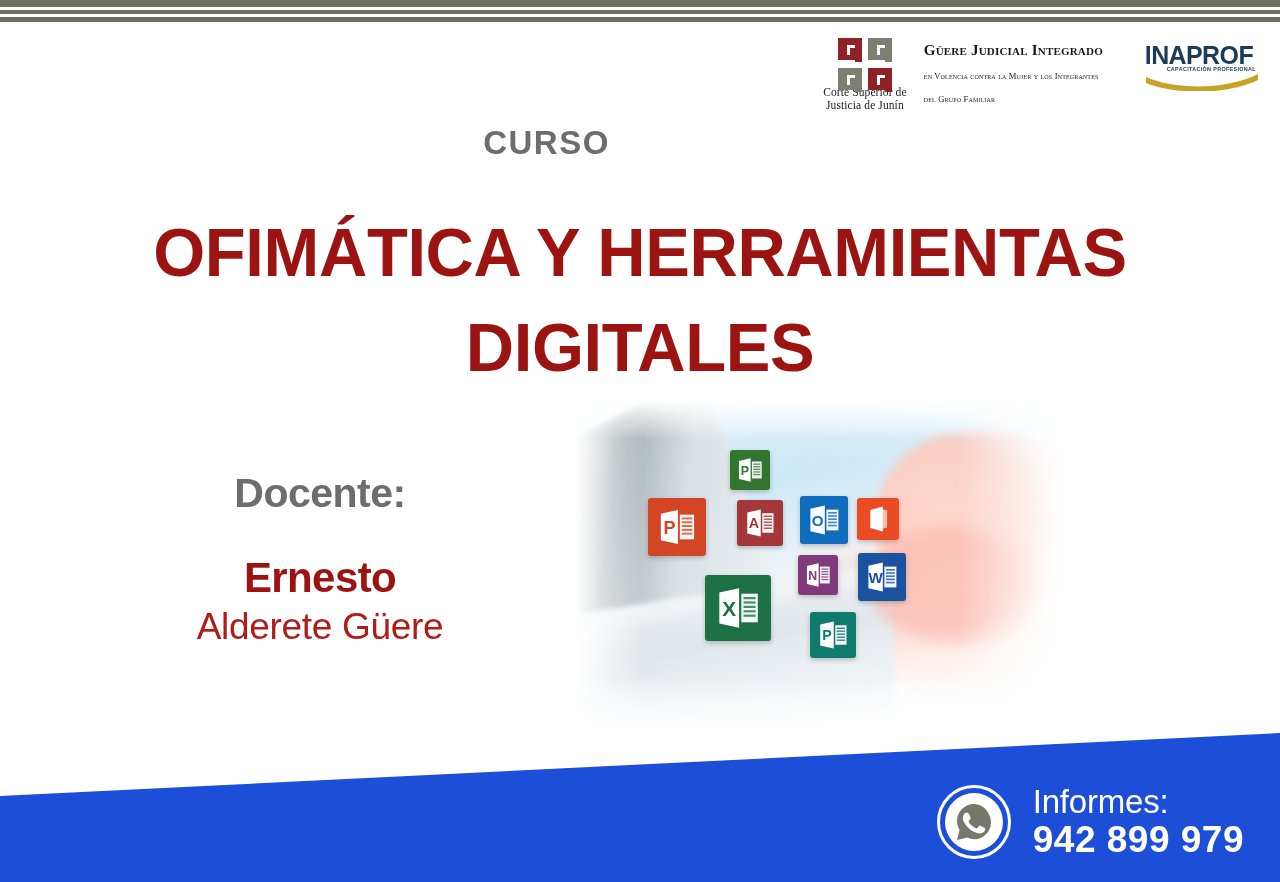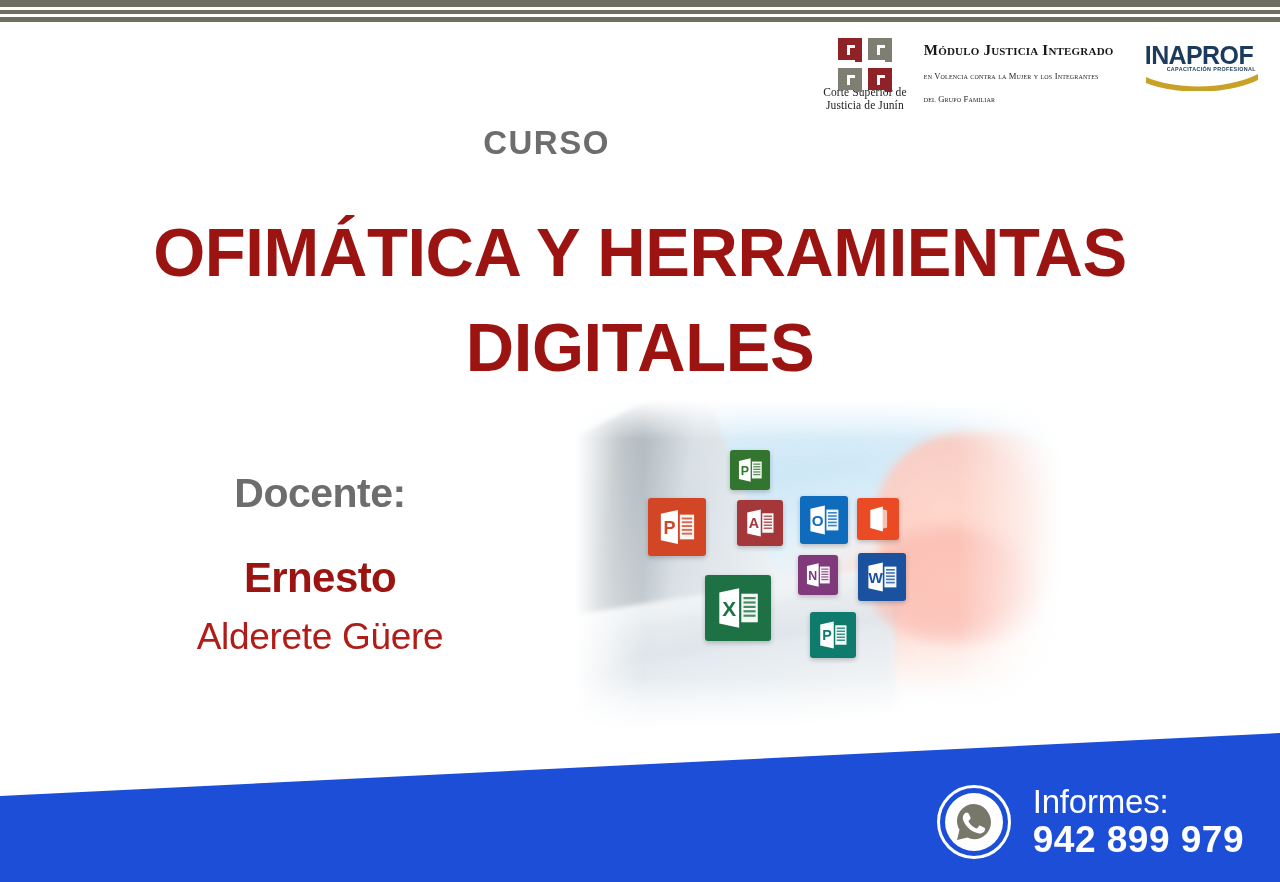--- a/index.html
+++ b/index.html
@@ -71,21 +71,21 @@
     line-height:1.38; letter-spacing:-0.4px;
     transform:scaleX(0.97); transform-origin:center top;
   }
 
   
   .docente-block { position:absolute; top:470px; left:60px; width:520px; text-align:center; }
   .docente-label { font-size:41px; font-weight:700; color:#6d6d6d; letter-spacing:-0.5px; }
   .docente-first {
     font-size:42px; font-weight:700; color:#9c1411; margin-top:37px; letter-spacing:-0.6px;
   }
-  .docente-last { font-size:37px; font-weight:500; color:#b01d18; margin-top:14px; letter-spacing:-0.3px; }
+  .docente-last { font-size:37px; font-weight:500; color:#b01d18; margin-top:4px; letter-spacing:-0.3px; }
 
   
   .photo {
     position:absolute; left:575px; top:400px; width:490px; height:330px;
     overflow:hidden;
   }
   .photo-bg {
     position:absolute; inset:0;
     background:
       radial-gradient(ellipse 160px 150px at 390px 190px, rgba(255,208,196,.95) 0%, rgba(255,224,214,.55) 45%, rgba(255,255,255,0) 78%),
@@ -187,21 +187,21 @@
           <svg viewBox="0 0 28 28">
               <path fill="#8E2227" d="M2 2h24v24h-7V9h-8v10h3v-7h5v12H2z"></path>
             </svg>
         </div>
       </div>
       <div class="corte-name">Corte Superior de</div>
       <div class="corte-name">Justicia de Junín</div>
     </div>
 
     <div class="logo-modulo">
-      <div class="mod-title">Módulo Justicia Integrado</div>
+      <div class="mod-title">Güere Judicial Integrado</div>
       <div class="mod-sub">en Volencia contra la Mujer y los Integrantes</div>
       <div class="mod-sub">del Grupo Familiar</div>
     </div>
 
     <div class="logo-inaprof">
       <div class="inaprof-word">INAPROF</div>
       <div class="inaprof-sub">CAPACITACIÓN PROFESIONAL</div>
       <div class="inaprof-swoosh">
         <svg width="114" height="18" viewBox="0 0 114 18">
           <path d="M1 4 C 30 17, 82 17, 113 1 L113 7 C 82 22, 30 22, 1 10 Z" fill="#C8A227"></path>

